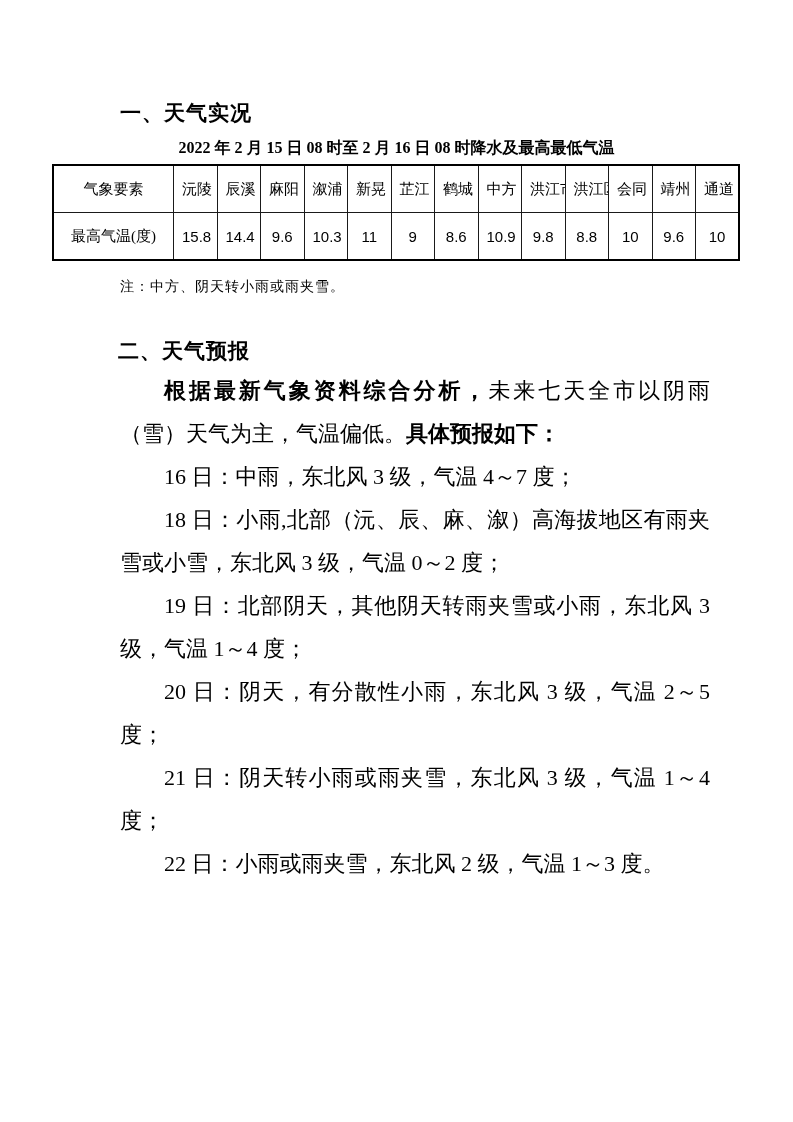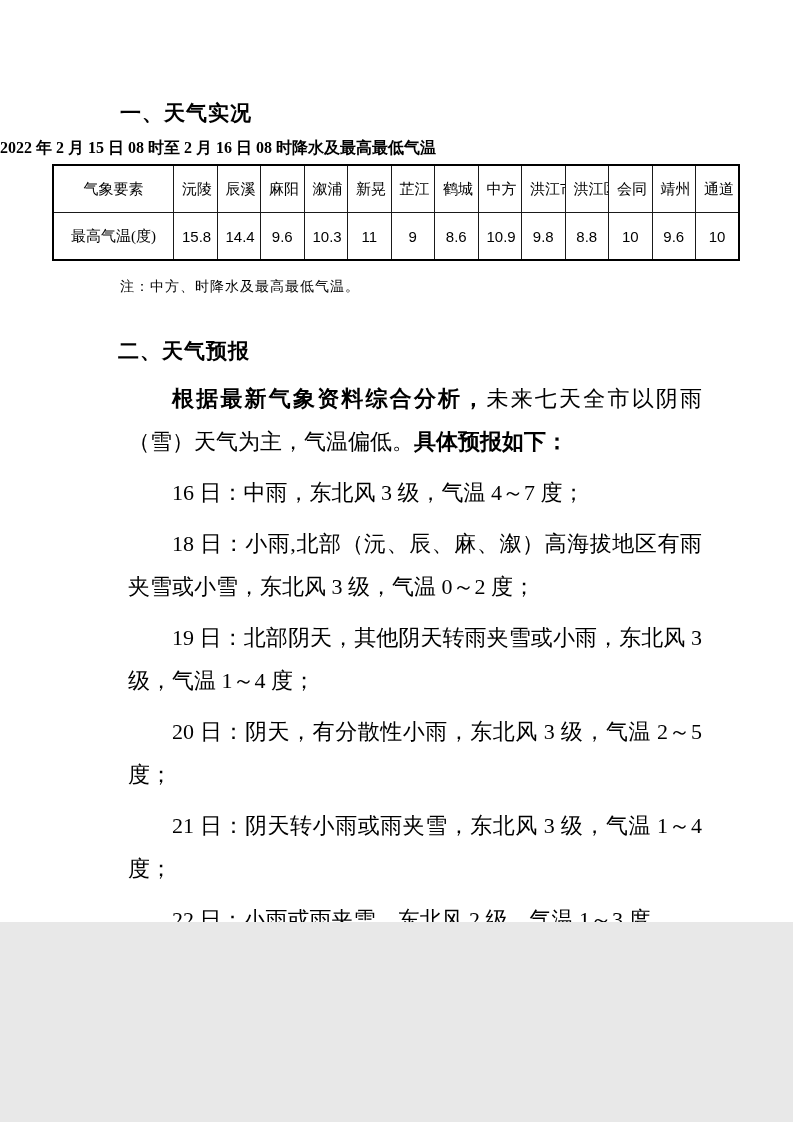--- a/index.html
+++ b/index.html
@@ -1,28 +1,28 @@
 <!DOCTYPE html>
 <html><head>
 <meta charset="utf-8">
 <style>
   html,body{margin:0;padding:0;background:#e8e8e8;}
   .page{
-    width:793px;height:922px;background:#ffffff;margin:0 auto;
+    width:793px;height:1122px;background:#ffffff;margin:0 auto;
     position:relative;display:flex;flex-direction:column;align-items:flex-start;
     font-family:"Liberation Serif","DejaVu Serif",serif;color:#000;
     box-sizing:border-box;overflow:hidden;
   }
   .sec-heading{
     margin:101px 0 0 120px;font-size:21px;line-height:25px;font-weight:bold;
     letter-spacing:1px;
   }
   .sec-heading.second{margin:44px 0 0 118px;font-family:Liberation Mono, monospace;}
   .table-title{
-    margin:12px 0 0 0;width:793px;
+    margin:12px 0 0 0;width:793px;text-align:center;
     font-size:16px;line-height:20px;font-weight:bold;
   }
   table.wx{
     margin:6px 0 0 52px;border-collapse:collapse;table-layout:fixed;
     width:688px;border:2px solid #000;
   }
   table.wx th,table.wx td{
     border:1px solid #1a1a1a;height:30px;padding:8px;text-align:center;
     vertical-align:middle;overflow:hidden;white-space:nowrap;
   }
@@ -30,21 +30,21 @@
   table.wx th:first-child,table.wx td:first-child{width:103px;}
   table.wx td.label{font-size:15px;font-family:"Liberation Serif","DejaVu Serif",serif;}
   table.wx td.num{font-size:15px;font-family:"Liberation Sans","DejaVu Sans",sans-serif;}
   .note{
     margin:17px 0 0 120px;font-size:14px;line-height:18px;letter-spacing:1px;
   }
   .body-text{
     margin:4px 0 0 120px;width:590px;
     font-size:22px;line-height:43px;text-align:justify;
   }
-  .para{margin:8px;text-indent:44px;text-align:justify;}
+  .para{margin:0;text-indent:44px;text-align:justify;}
   .para b{font-weight:bold;}
 </style>
 </head>
 <body>
 
 <div class="page">
 
   <div class="sec-heading">一、天气实况</div>
 
   <div class="table-title">2022 年 2 月 15 日 08 时至 2 月 16 日 08 时降水及最高最低气温</div>
@@ -81,21 +81,21 @@
           <td class="num">10.9</td>
           <td class="num">9.8</td>
           <td class="num">8.8</td>
           <td class="num">10</td>
           <td class="num">9.6</td>
           <td class="num">10</td>
         </tr>
       </tbody>
   </table>
 
-  <div class="note">注：中方、时降水及最高最低气温。</div>
+  <div class="note">注：中方、阴天转小雨或雨夹雪。</div>
 
   <div class="sec-heading second">二、天气预报</div>
 
   <div class="body-text">
     <p class="para"><b>根据最新气象资料综合分析，</b><span>未来七天全市以阴雨（雪）天气为主，气温偏低。</span><b>具体预报如下：</b></p>
     <div id="forecast-list">
         <p class="para">16 日：中雨，东北风 3 级，气温 4～7 度；</p>
         <p class="para">18 日：小雨,北部（沅、辰、麻、溆）高海拔地区有雨夹雪或小雪，东北风 3 级，气温 0～2 度；</p>
         <p class="para">19 日：北部阴天，其他阴天转雨夹雪或小雨，东北风 3 级，气温 1～4 度；</p>
         <p class="para">20 日：阴天，有分散性小雨，东北风 3 级，气温 2～5 度；</p>

